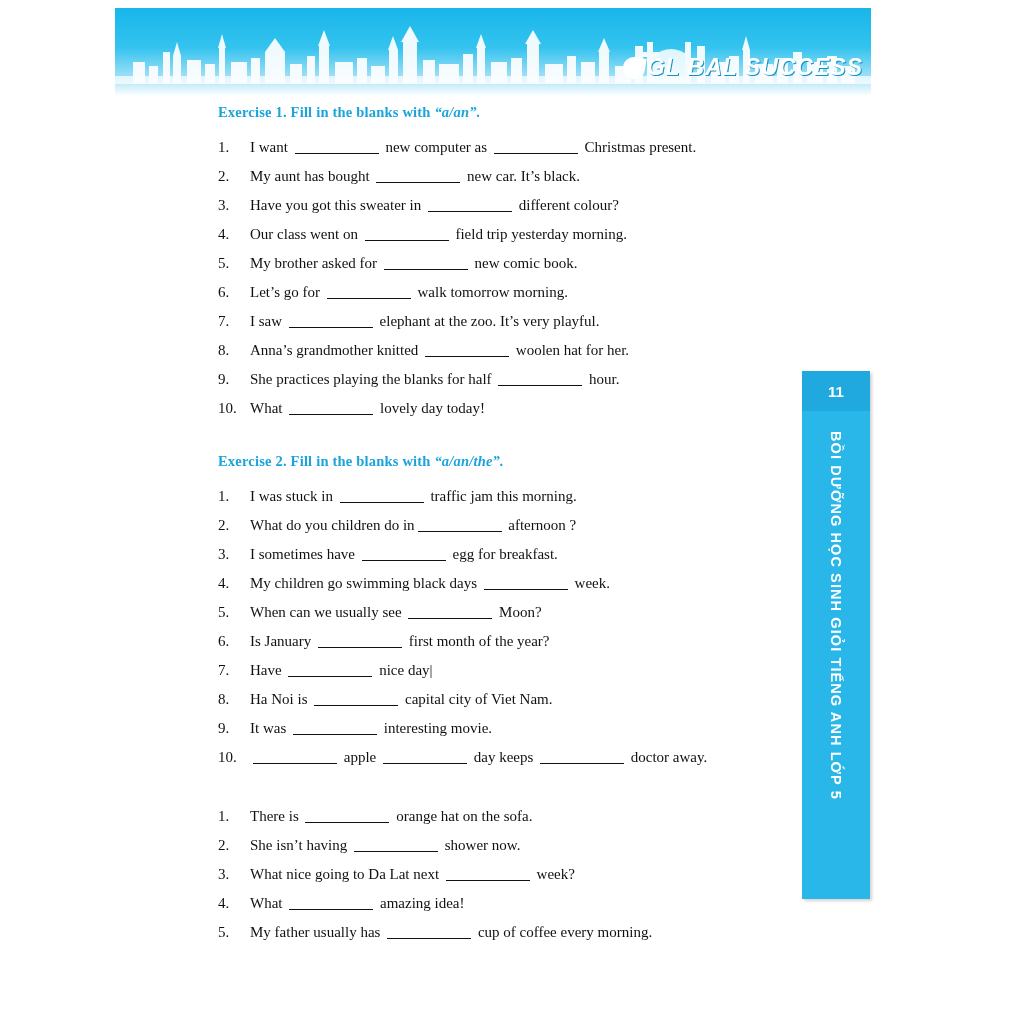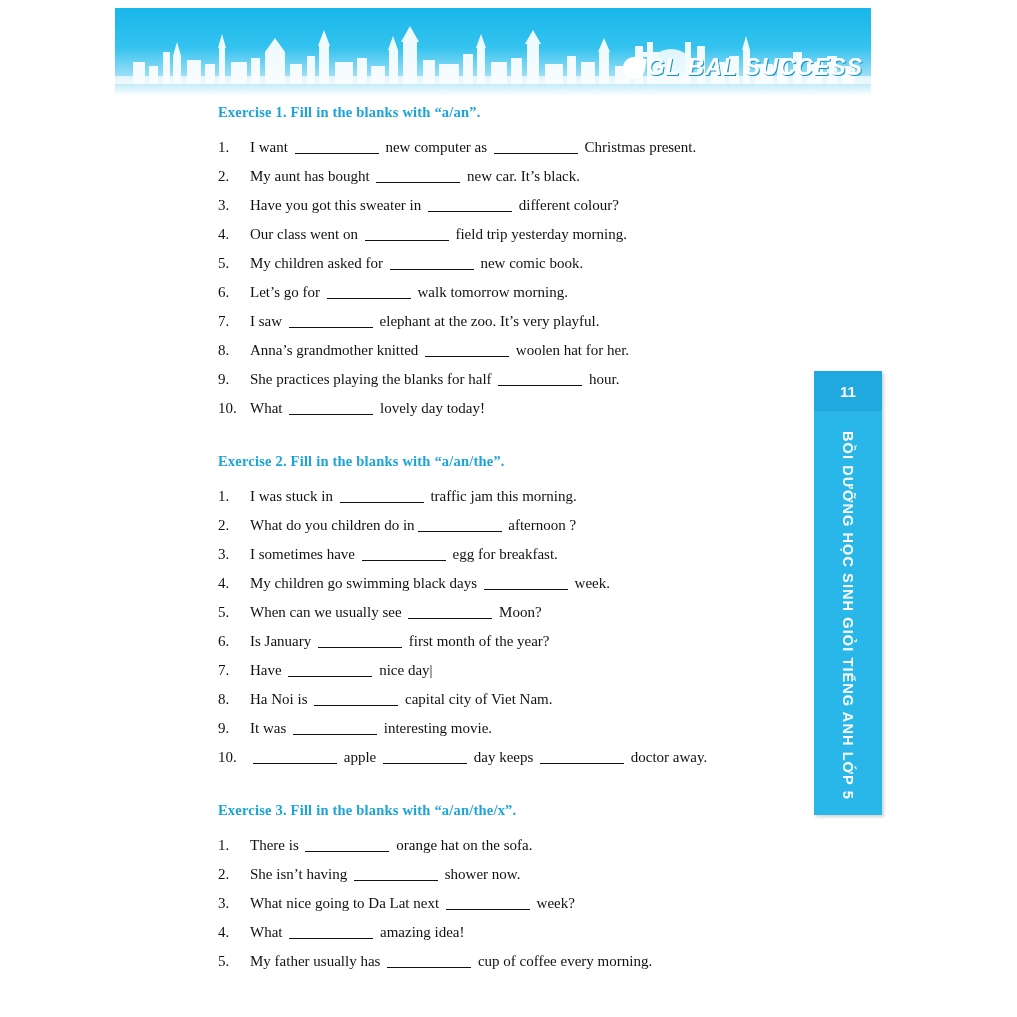--- a/index.html
+++ b/index.html
@@ -59,24 +59,23 @@
     text-shadow: 1px 1px 0 #1193c9;
     line-height: 1;
   }
 
   
   .side-tab {
     position: absolute;
     left: 802px;
     top: 371px;
     width: 68px;
-    height: 444px;
+    height: 528px;
     background: #29b6e8;
     box-shadow: 2px 2px 3px rgba(0,0,0,0.18);
-    margin-left: 12px;
   }
   .side-page-num {
     position: absolute;
     top: 0;
     left: 0;
     width: 68px;
     height: 40px;
     background: #1fa9de;
     color: #ffffff;
     font-family: "Liberation Sans", sans-serif;
@@ -116,20 +115,21 @@
   }
   .ex-title {
     font-family: "Liberation Serif", serif;
     font-weight: bold;
     font-size: 14.5px;
     color: #1ba4db;
     margin: 0 0 12px 0;
     letter-spacing: 0.2px;
   }
   .ex-title .em {
+    font-style: italic;
   }
   .ex-block {
     margin-bottom: 8px;
   }
   ol.qlist {
     list-style: none;
     margin: 0;
     padding: 0;
   }
   ol.qlist li {
@@ -236,21 +236,21 @@
 
 <div class="content">
   <div id="exercises-root">
       <div class="ex-block">
         <div class="ex-title"><span>Exercise 1.  Fill in the blanks with </span><span class="em">“a/an”.</span></div>
         <ol class="qlist">
           <li><span class="num">1.</span><span>I want </span><span class="blank"></span><span> new computer as </span><span class="blank"></span><span> Christmas present.</span></li>
           <li><span class="num">2.</span><span>My aunt has bought </span><span class="blank"></span><span> new car. It’s black.</span></li>
           <li><span class="num">3.</span><span>Have you got this sweater in </span><span class="blank"></span><span> different colour?</span></li>
           <li><span class="num">4.</span><span>Our class went on </span><span class="blank"></span><span> field trip yesterday morning.</span></li>
-          <li><span class="num">5.</span><span>My children asked for </span><span class="blank"></span><span> new comic book.</span></li>
+          <li><span class="num">5.</span><span>My brother asked for </span><span class="blank"></span><span> new comic book.</span></li>
           <li><span class="num">6.</span><span>Let’s go for </span><span class="blank"></span><span> walk tomorrow morning.</span></li>
           <li><span class="num">7.</span><span>I saw </span><span class="blank"></span><span> elephant at the zoo. It’s very playful.</span></li>
           <li><span class="num">8.</span><span>Anna’s grandmother knitted </span><span class="blank"></span><span> woolen hat for her.</span></li>
           <li><span class="num">9.</span><span>She practices playing the blanks for half </span><span class="blank"></span><span> hour.</span></li>
           <li><span class="num">10.</span><span>What </span><span class="blank"></span><span> lovely day today!</span></li>
         </ol>
       </div>
       <div class="ex-block sep-gap">
         <div class="ex-title"><span>Exercise 2.  Fill in the blanks with </span><span class="em">“a/an/the”.</span></div>
         <ol class="qlist">
@@ -260,21 +260,20 @@
           <li><span class="num">4.</span><span>My children go swimming black days </span><span class="blank"></span><span> week.</span></li>
           <li><span class="num">5.</span><span>When can we usually see </span><span class="blank"></span><span> Moon?</span></li>
           <li><span class="num">6.</span><span>Is January </span><span class="blank"></span><span> first month of the year?</span></li>
           <li><span class="num">7.</span><span>Have </span><span class="blank"></span><span> nice day|</span></li>
           <li><span class="num">8.</span><span>Ha Noi is </span><span class="blank"></span><span> capital city of Viet Nam.</span></li>
           <li><span class="num">9.</span><span>It was </span><span class="blank"></span><span> interesting movie.</span></li>
           <li><span class="num">10.</span><span></span><span class="blank"></span><span> apple </span><span class="blank"></span><span> day keeps </span><span class="blank"></span><span> doctor away.</span></li>
         </ol>
       </div>
       <div class="ex-block sep-gap">
-        <div class="ex-title"><span>Exercise 3.  Fill in the blanks with </span><span class="em">“a/an/the/x”.</span></div>
         <ol class="qlist">
           <li><span class="num">1.</span><span>There is </span><span class="blank"></span><span> orange hat on the sofa.</span></li>
           <li><span class="num">2.</span><span>She isn’t having </span><span class="blank"></span><span> shower now.</span></li>
           <li><span class="num">3.</span><span>What nice going to Da Lat next </span><span class="blank"></span><span> week?</span></li>
           <li><span class="num">4.</span><span>What </span><span class="blank"></span><span> amazing idea!</span></li>
           <li><span class="num">5.</span><span>My father usually has </span><span class="blank"></span><span> cup of coffee every morning.</span></li>
         </ol>
       </div>
     </div>
 </div>

